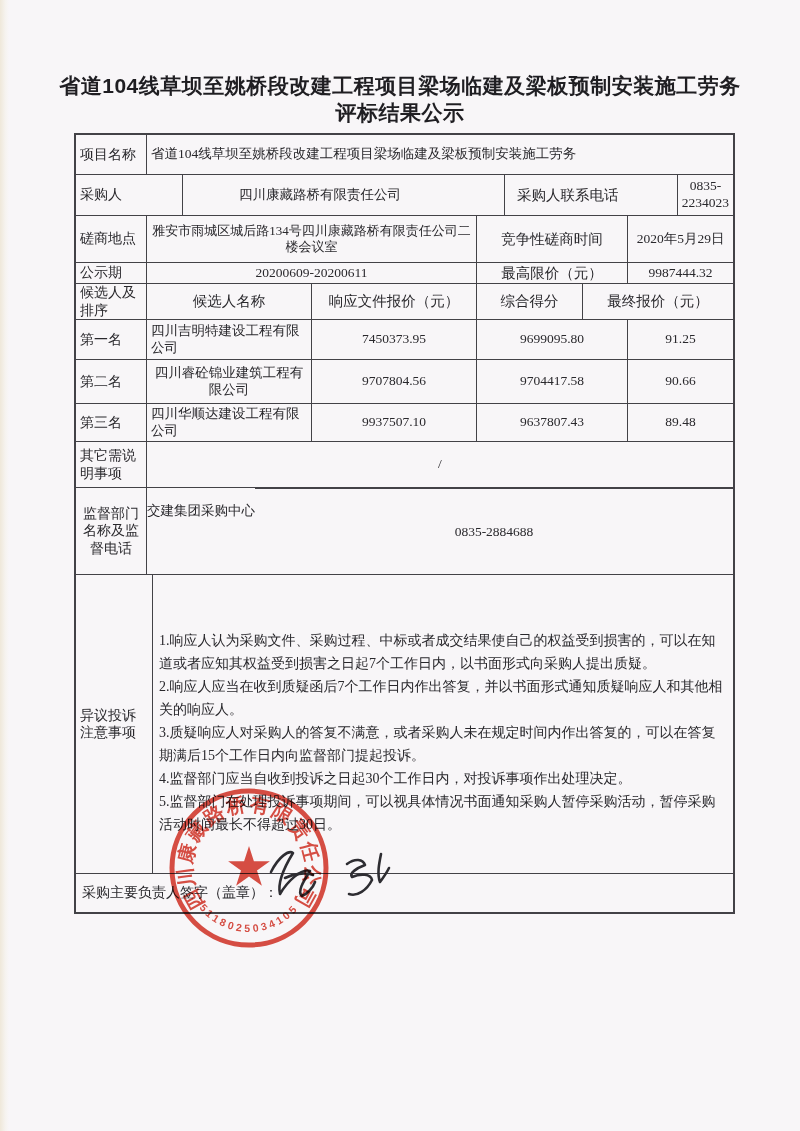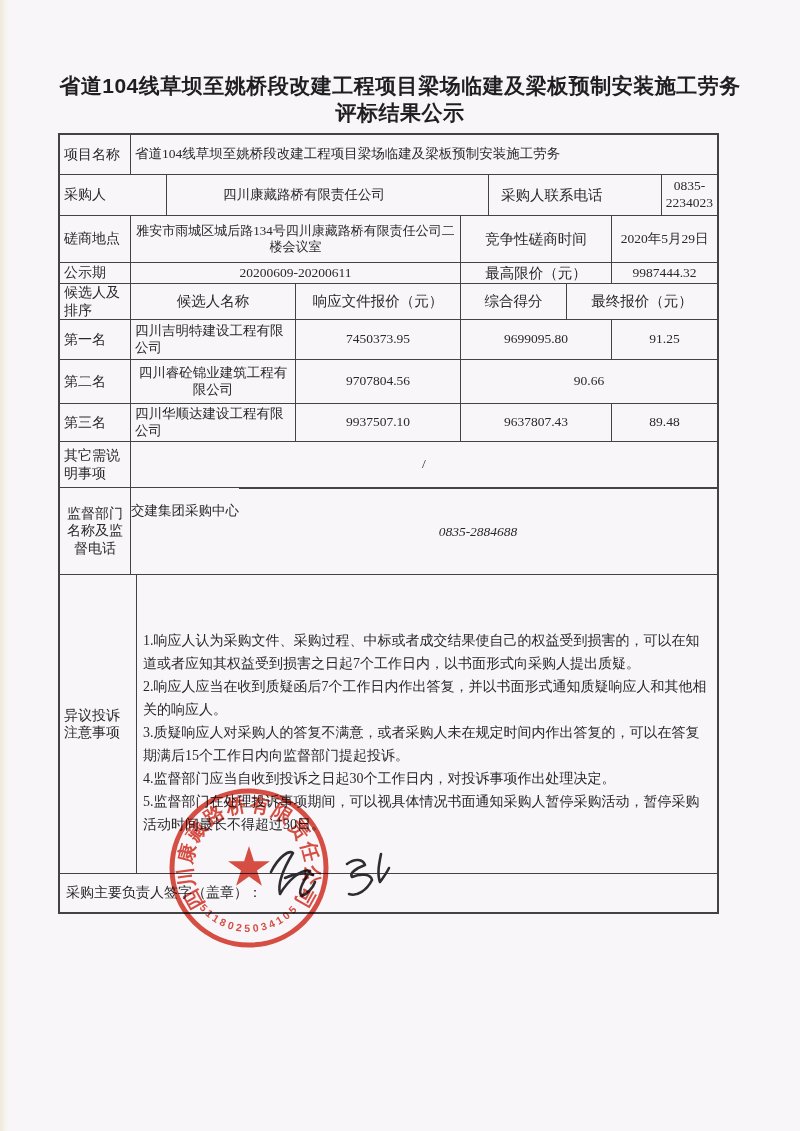--- a/index.html
+++ b/index.html
@@ -16,21 +16,21 @@
     background:linear-gradient(to right,#efe8da,#f6f3ef 60%,#f8f6f8);
   }
   .doc-title{
     position:absolute;left:0;top:72px;width:800px;
     text-align:center;
     font-family:"Liberation Sans", sans-serif;
     font-weight:bold;font-size:21px;line-height:27px;
     color:#1f1e22;letter-spacing:0.5px;
   }
   .results-table{
-    position:absolute;left:58px;top:133px;width:661px;
+    position:absolute;left:74px;top:133px;width:661px;
     border:2px solid #434247;
     box-sizing:border-box;
     display:flex;flex-direction:column;
     background:transparent;
     font-size:13.5px;
   }
   .tr{display:flex;border-top:1.5px solid #434247;}
   .tr:first-child{border-top:none;}
   .td{
     border-left:1.5px solid #434247;
@@ -58,21 +58,21 @@
   .h-r8{height:37px;}
   .h-r9{height:45px;}
   .h-r10{height:86px;}
   .h-r11{height:298px;}
   .h-r12{height:38px;}
   .hdr{font-size:14.5px;}
   .sub-col{flex:1;display:flex;flex-direction:row;border-left:1.5px solid #434247;box-sizing:border-box;}
   .sub-cell{display:flex;align-items:center;justify-content:center;box-sizing:border-box;}
   .sub-cell + .sub-cell{border-top:1.5px solid #434247;}
   .sub-top{height:46px;}
-  .sub-bottom{flex:1;font-style:italic;}
+  .sub-bottom{flex:1;}
   .objection-text{
     flex:1;border-left:1.5px solid #434247;box-sizing:border-box;
     display:flex;flex-direction:column;justify-content:center;
     padding:20px 6px 4px 6px;
     font-size:14px;line-height:23px;text-align:left;margin-left:6px;
   }
   .objection-text .item{margin:0;}
   .sig-row{align-items:center;}
   .sig-label{font-size:14px;padding-left:6px;}
   .seal{position:absolute;left:164px;top:783px;width:170px;height:170px;
@@ -130,20 +130,21 @@
     <div class="td w-c2 left">四川吉明特建设工程有限公司</div>
     <div class="td w-c3">7450373.95</div>
     <div class="td w-c4">9699095.80</div>
     <div class="td w-c5">91.25</div>
   </div>
 
   <div class="tr h-r7">
     <div class="td lbl">第二名</div>
     <div class="td w-c2">四川睿砼锦业建筑工程有限公司</div>
     <div class="td w-c3">9707804.56</div>
+    <div class="td w-c4">9704417.58</div>
     <div class="td w-c5">90.66</div>
   </div>
 
   <div class="tr h-r8">
     <div class="td lbl">第三名</div>
     <div class="td w-c2 left">四川华顺达建设工程有限公司</div>
     <div class="td w-c3">9937507.10</div>
     <div class="td w-c4">9637807.43</div>
     <div class="td w-c5">89.48</div>
   </div>

